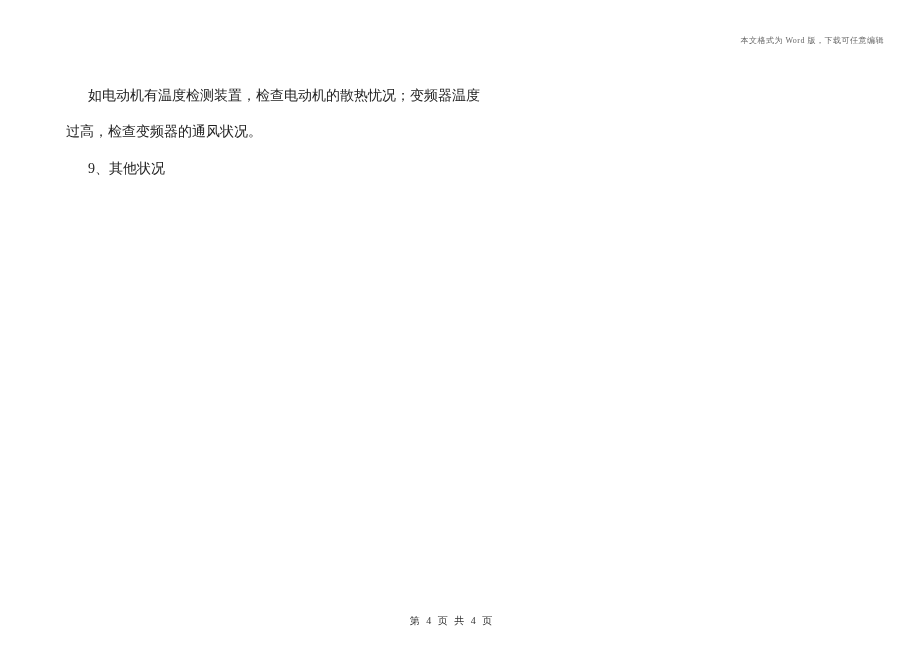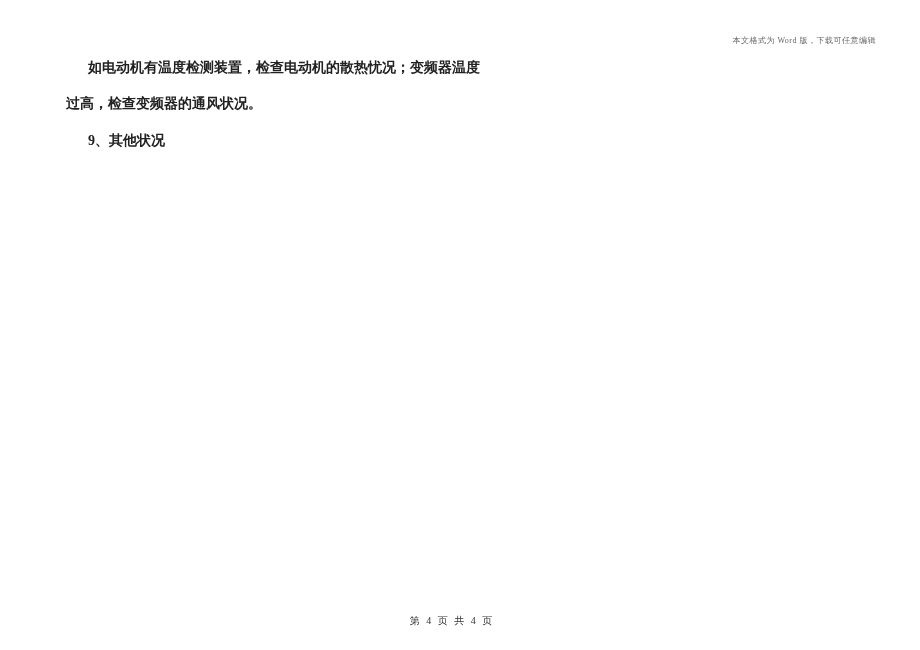--- a/index.html
+++ b/index.html
@@ -11,31 +11,30 @@
       width: 920px;
       height: 650px;
       background: #ffffff;
       font-family: "SimSun", "宋体", serif;
       position: relative;
       overflow: hidden;
     }
     .header-note {
       position: absolute;
       top: 35px;
-      right: 44px;
+      right: 36px;
       font-size: 8px;
       color: #666;
       letter-spacing: 0.5px;
     }
     .content {
-      padding: 50px 60px 0 60px;
+      padding: 78px 60px 0 60px;
       font-size: 14px;
       color: #222;
       line-height: 2.6;
-      font-weight: bold;
     }
     .para-indent {
       text-indent: 2em;
       margin-bottom: 0;
     }
     .para-noindent {
       text-indent: 0;
       margin-bottom: 0;
       margin-left: 6px;
     }

